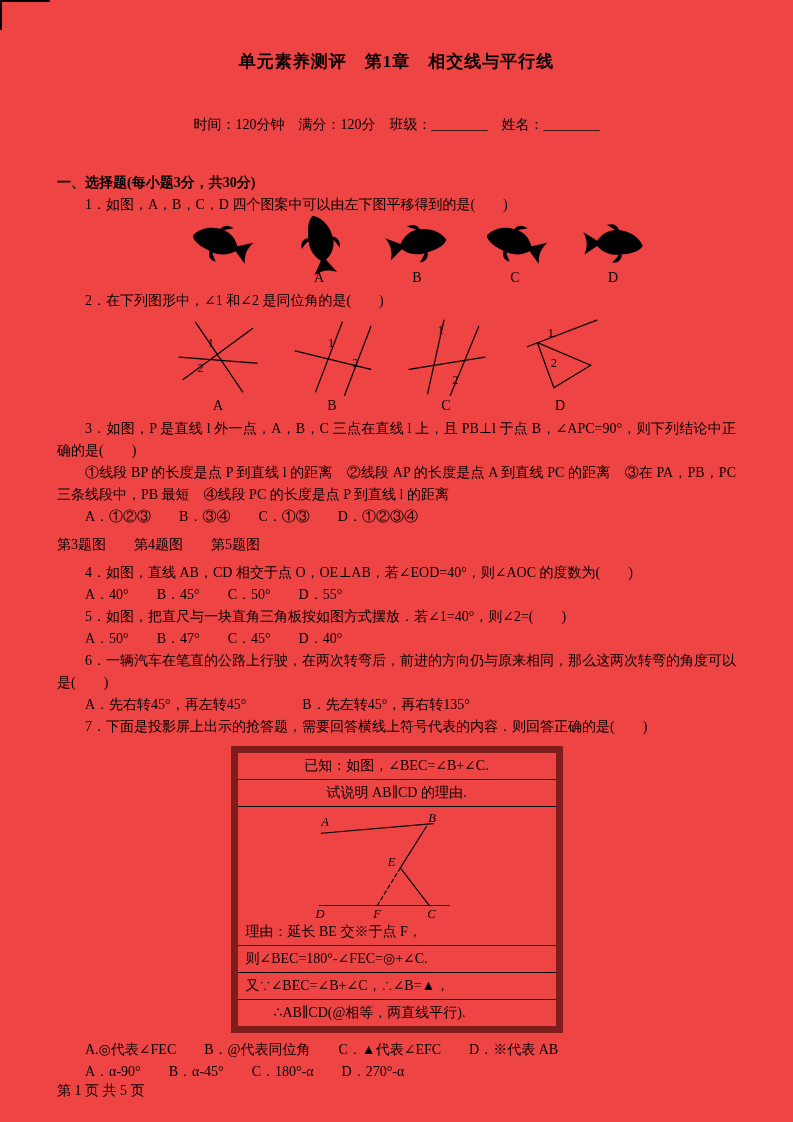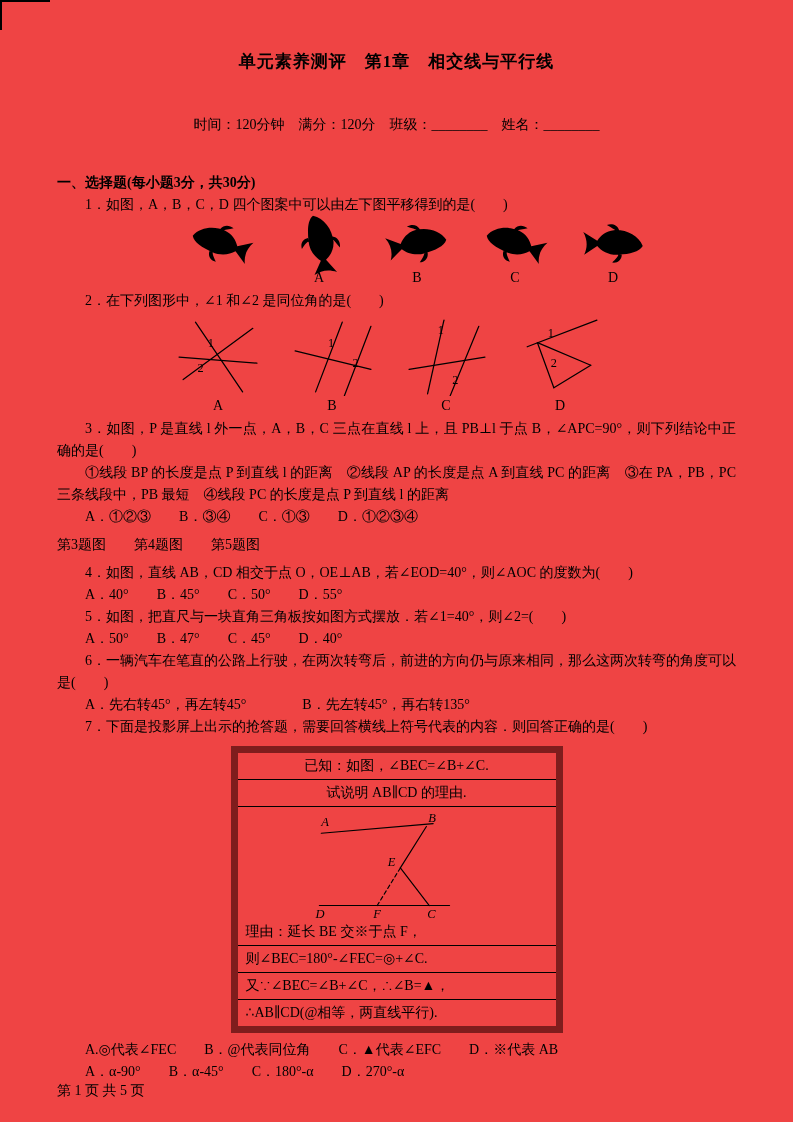--- a/index.html
+++ b/index.html
@@ -20,21 +20,21 @@
   .figure-row { display:flex; align-items:flex-end; }
   .fish-row { margin:6px 0 2px 128px; gap:26px; }
   .fish-cell { width:72px; text-align:center; }
   .fish-cell svg { overflow:visible; display:block; margin:0 auto; }
   .diag-row { margin:4px 0 2px 118px; gap:28px; }
   .diag-cell { width:86px; text-align:center; }
   .diag-cell svg { display:block; margin:0 auto; }
   .fig-label { text-align:center; line-height:20px; height:20px; }
   .proof-box { width:332px; margin:8px auto 6px auto; border:7px solid #7f1d1d; }
   .box-row { border-bottom:1px solid #000; padding:3px 8px; line-height:20px; }
-  .box-row:last-child { border-bottom:none; }
+  .box-row:last-child { border-bottom:none;margin-left:28px; }
   .box-row.center { text-align:center; }
   .fig-row-cell svg { display:block; margin:2px auto; }
   .footer { position:absolute; left:57px; bottom:22px; line-height:18px; }
   svg line, svg path.stroke { stroke:#000; stroke-width:1.2; stroke-linecap:round; fill:none; }
   svg text { font-family:"Liberation Serif","DejaVu Serif",serif; font-size:12px; fill:#000; }
   svg text.pt { font-style:italic; font-size:13px; }
 </style>
 </head>
 <body>
 

